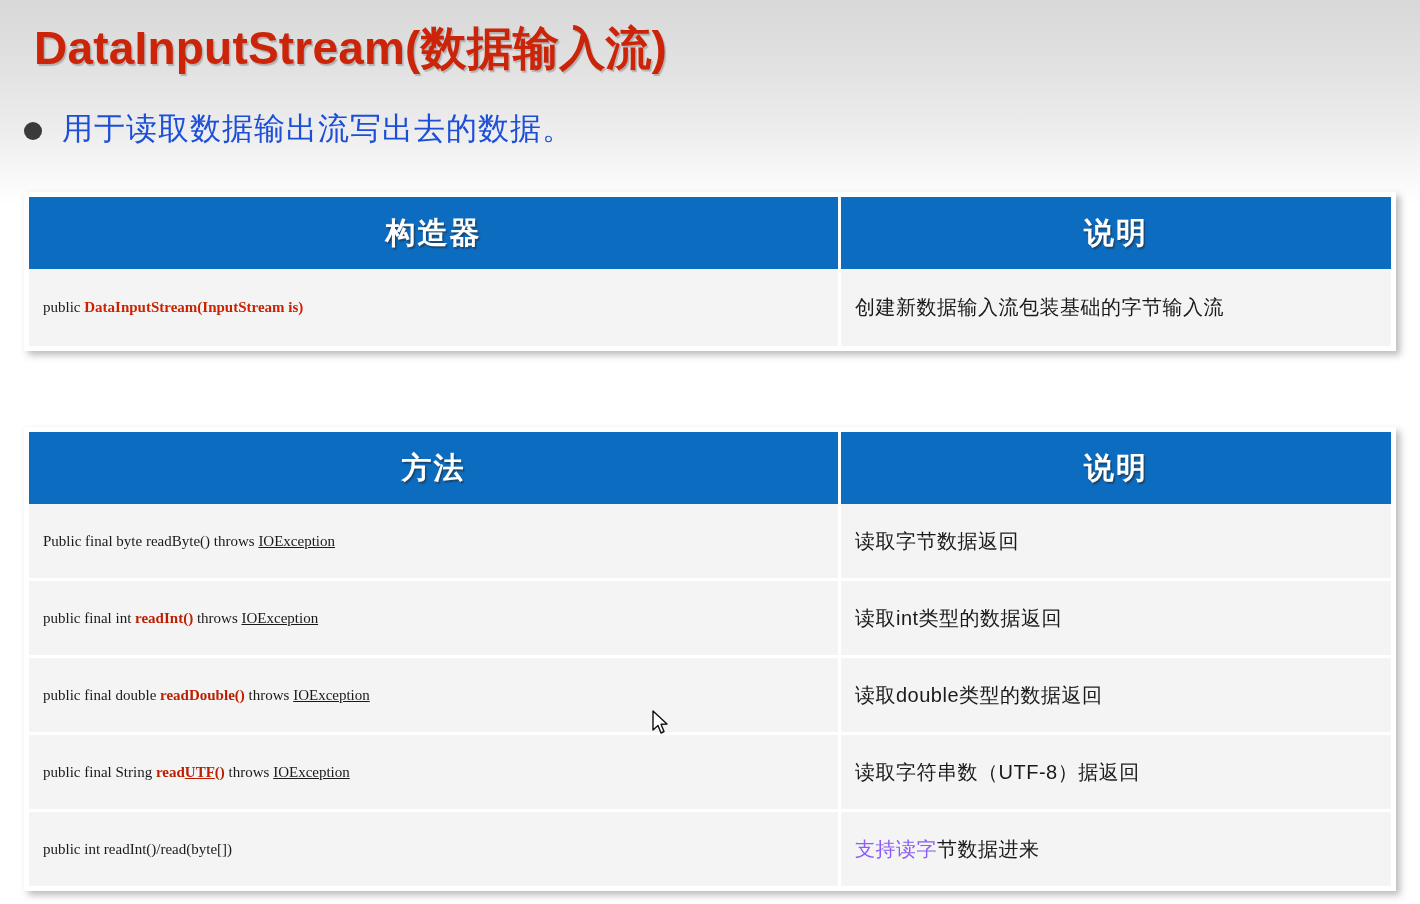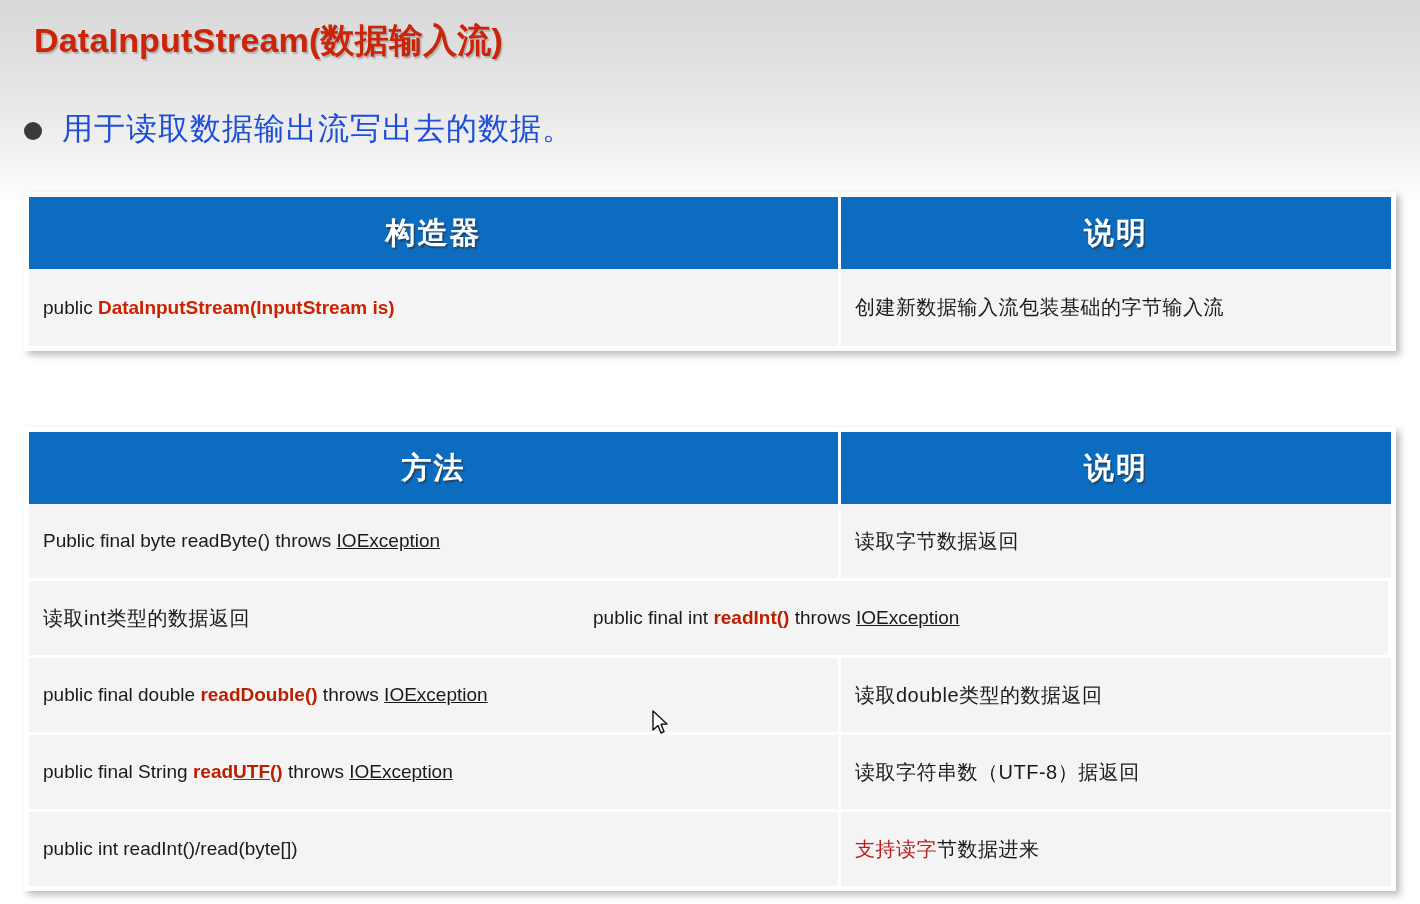--- a/index.html
+++ b/index.html
@@ -11,21 +11,21 @@
   body {
     font-family: "Liberation Sans", sans-serif;
     background: linear-gradient(to bottom, #d8d8d8 0px, #e2e2e2 70px, #ededed 130px, #f8f8f8 175px, #ffffff 205px, #ffffff 100%);
     position: relative;
   }
 
   
   #slide-title {
     position: absolute;
     left: 34px; top: 18px;
-    font-size: 34px;
+    font-size: 46px;
     font-weight: bold;
     color: #cc2409;
     letter-spacing: 0.2px;
     text-shadow: 1.5px 1.5px 1px rgba(120,120,120,0.45);
     white-space: nowrap;
   }
 
   
   #bullet-row {
     position: absolute;
@@ -88,22 +88,22 @@
   }
   .col-left  { width: 812px; flex: none; border-right: 3px solid #ffffff; }
   .col-right { flex: 1 1 auto; }
 
   
   #table-constructor .tbody-row .tcell { height: 77px; }
   
   #table-methods .tbody-row .tcell { height: 74px; }
 
   .code {
-    font-family: Liberation Sans, sans-serif;
-    font-size: 19px;
+    font-family: Liberation Serif, serif;
+    font-size: 15px;
     color: #1a1a1a;
     white-space: nowrap;
     letter-spacing: 0px;
   }
   .code .hl {
     color: #cc2200;
     font-weight: bold;
   }
   .code .hl-b {
     color: #bb1e00;
@@ -111,21 +111,21 @@
   }
   .code .u { text-decoration: underline; }
   .code .u-red { text-decoration: underline; }
 
   .desc {
     font-size: 20px;
     color: #1a1a1a;
     white-space: nowrap;
     letter-spacing: 0.5px;
   }
-  .desc .red { color: #b91c1c; }
+  .desc .red { color: #8b5cf6; }
 
   
   #mouse-cursor {
     position: absolute;
     left: 650px; top: 709px;
     width: 20px; height: 28px;
     pointer-events: none;
   }
 </style>
 </head>
@@ -166,25 +166,25 @@
   <div class="trow tbody-row">
     <div class="tcell col-left">
       <span class="code"><span>Public final byte readByte() throws </span><span class="u">IOException</span></span>
     </div>
     <div class="tcell col-right">
       <span class="desc"><span class="red"></span><span>读取字节数据返回</span></span>
     </div>
   </div>
 
   <div class="trow tbody-row">
+    <div class="tcell col-left">
+      <span class="code"><span>public final int </span><span class="hl-b">readInt()</span><span> throws </span><span class="u">IOException</span></span>
+    </div>
     <div class="tcell col-right">
       <span class="desc"><span class="red"></span><span>读取int类型的数据返回</span></span>
-    </div>
-    <div class="tcell col-left">
-      <span class="code"><span>public final int </span><span class="hl-b">readInt()</span><span> throws </span><span class="u">IOException</span></span>
     </div>
   </div>
 
   <div class="trow tbody-row">
     <div class="tcell col-left">
       <span class="code"><span>public final double </span><span class="hl-b">readDouble()</span><span> throws </span><span class="u">IOException</span></span>
     </div>
     <div class="tcell col-right">
       <span class="desc"><span class="red"></span><span>读取double类型的数据返回</span></span>
     </div>

